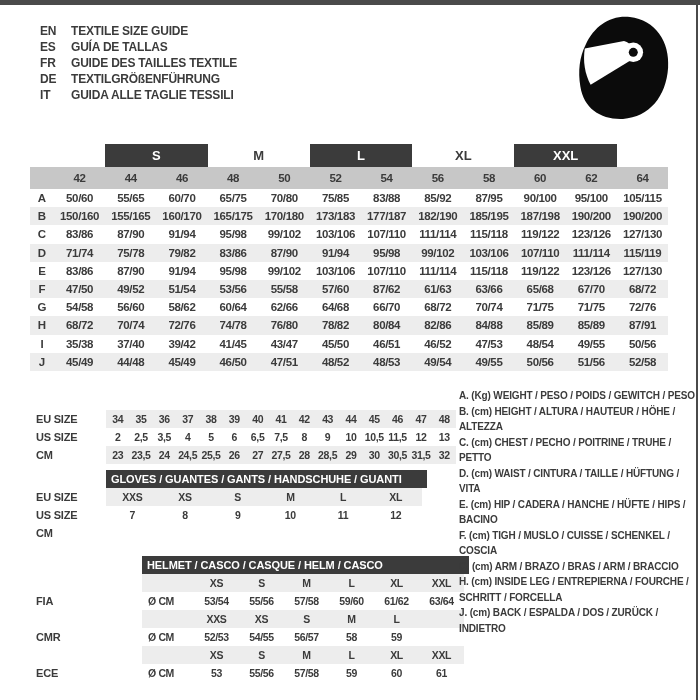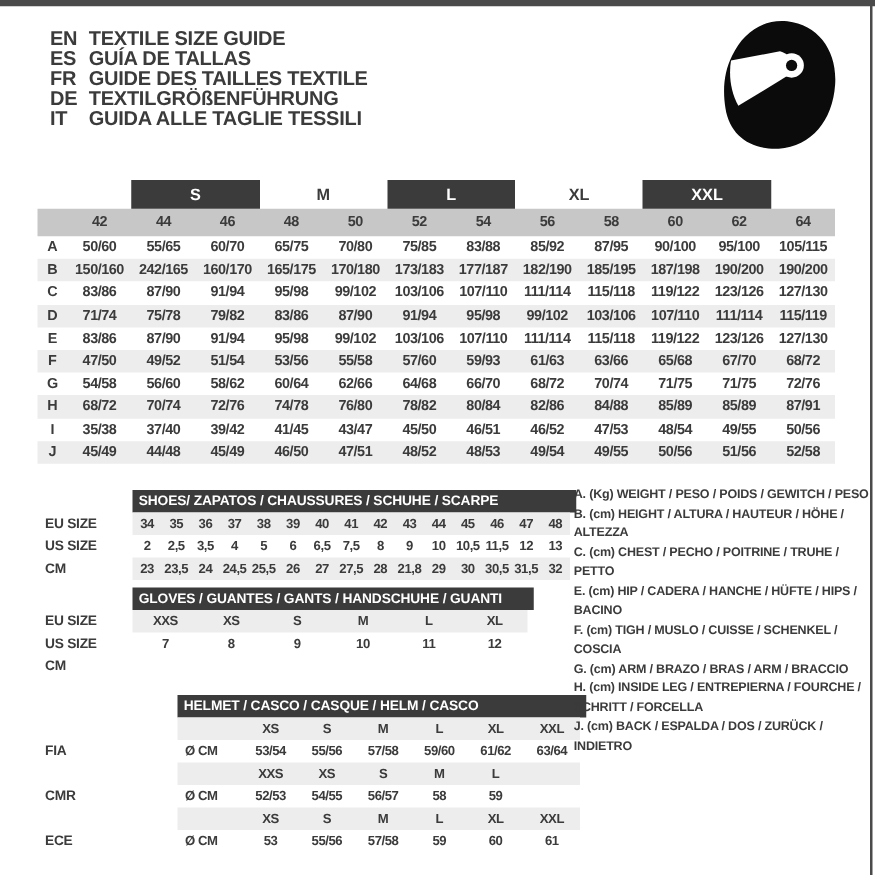--- a/index.html
+++ b/index.html
@@ -6,21 +6,21 @@
   body{
     width:700px;height:700px;position:relative;overflow:hidden;background:#fff;
     font-family:"Liberation Sans","DejaVu Sans",sans-serif;font-weight:700;color:#3b3b3b;
     -webkit-font-smoothing:antialiased;
   }
   .top-strip{position:absolute;left:0;top:0;width:700px;height:5px;background:#4a4a4a;}
   .right-strip{position:absolute;right:2px;top:0;width:2px;height:700px;background:#4a4a4a;}
 
   
   .languages{position:absolute;left:40px;top:23px;}
-  .lang-row{display:flex;height:16px;align-items:flex-start;font-size:16px;letter-spacing:-0.2px;white-space:nowrap;}
+  .lang-row{display:flex;height:16px;align-items:center;font-size:12px;letter-spacing:-0.2px;white-space:nowrap;}
   .lang-code{width:31px;flex:0 0 31px;}
 
   
   .helmet-icon{position:absolute;left:574px;top:13px;width:98px;height:110px;}
 
   
   .main-table{position:absolute;left:30px;top:144px;width:638px;}
   .band-row{display:flex;height:23px;}
   .band-cell{display:flex;align-items:center;justify-content:center;font-size:13px;}
   .band-cell.boxed{background:#3b3b3b;color:#fff;}
@@ -123,21 +123,21 @@
       <div class="col-cell">83/88</div>
       <div class="col-cell">85/92</div>
       <div class="col-cell">87/95</div>
       <div class="col-cell">90/100</div>
       <div class="col-cell">95/100</div>
       <div class="col-cell">105/115</div>
     </div>
     <div class="data-row shaded">
       <div class="letter-cell">B</div>
       <div class="col-cell">150/160</div>
-      <div class="col-cell">242/165</div>
+      <div class="col-cell">155/165</div>
       <div class="col-cell">160/170</div>
       <div class="col-cell">165/175</div>
       <div class="col-cell">170/180</div>
       <div class="col-cell">173/183</div>
       <div class="col-cell">177/187</div>
       <div class="col-cell">182/190</div>
       <div class="col-cell">185/195</div>
       <div class="col-cell">187/198</div>
       <div class="col-cell">190/200</div>
       <div class="col-cell">190/200</div>
@@ -188,21 +188,21 @@
       <div class="col-cell">127/130</div>
     </div>
     <div class="data-row shaded">
       <div class="letter-cell">F</div>
       <div class="col-cell">47/50</div>
       <div class="col-cell">49/52</div>
       <div class="col-cell">51/54</div>
       <div class="col-cell">53/56</div>
       <div class="col-cell">55/58</div>
       <div class="col-cell">57/60</div>
-      <div class="col-cell">59/93</div>
+      <div class="col-cell">87/62</div>
       <div class="col-cell">61/63</div>
       <div class="col-cell">63/66</div>
       <div class="col-cell">65/68</div>
       <div class="col-cell">67/70</div>
       <div class="col-cell">68/72</div>
     </div>
     <div class="data-row">
       <div class="letter-cell">G</div>
       <div class="col-cell">54/58</div>
       <div class="col-cell">56/60</div>
@@ -262,21 +262,20 @@
       <div class="col-cell">51/56</div>
       <div class="col-cell">52/58</div>
     </div>
   </div>
 
 <div class="lower">
 
   <div>
     <div class="lt-row">
       <div class="lt-label"></div>
-      <div class="lt-header shoes-w">SHOES/ ZAPATOS / CHAUSSURES / SCHUHE / SCARPE</div>
     </div>
   <div class="lt-row">
         <div class="lt-label">EU SIZE</div>
         <div class="lt-body shoes-w shaded">
           <div class="lt-cell">34</div>
           <div class="lt-cell">35</div>
           <div class="lt-cell">36</div>
           <div class="lt-cell">37</div>
           <div class="lt-cell">38</div>
           <div class="lt-cell">39</div>
@@ -316,21 +315,21 @@
         <div class="lt-body shoes-w shaded">
           <div class="lt-cell">23</div>
           <div class="lt-cell">23,5</div>
           <div class="lt-cell">24</div>
           <div class="lt-cell">24,5</div>
           <div class="lt-cell">25,5</div>
           <div class="lt-cell">26</div>
           <div class="lt-cell">27</div>
           <div class="lt-cell">27,5</div>
           <div class="lt-cell">28</div>
-          <div class="lt-cell">21,8</div>
+          <div class="lt-cell">28,5</div>
           <div class="lt-cell">29</div>
           <div class="lt-cell">30</div>
           <div class="lt-cell">30,5</div>
           <div class="lt-cell">31,5</div>
           <div class="lt-cell">32</div>
         </div>
       </div>
     </div>
 
   <div class="gap-sm"></div>
@@ -447,18 +446,19 @@
         </div>
       </div>
     </div>
 
 </div>
 
 <div class="legend">
     <div class="legend-item">A. (Kg) WEIGHT / PESO / POIDS / GEWITCH / PESO</div>
     <div class="legend-item">B. (cm) HEIGHT / ALTURA / HAUTEUR / HÖHE / ALTEZZA</div>
     <div class="legend-item">C. (cm) CHEST / PECHO / POITRINE / TRUHE / PETTO</div>
+    <div class="legend-item">D. (cm) WAIST / CINTURA / TAILLE / HÜFTUNG / VITA</div>
     <div class="legend-item">E. (cm) HIP / CADERA / HANCHE / HÜFTE / HIPS / BACINO</div>
     <div class="legend-item">F. (cm) TIGH / MUSLO / CUISSE / SCHENKEL / COSCIA</div>
     <div class="legend-item">G. (cm) ARM / BRAZO / BRAS / ARM / BRACCIO</div>
     <div class="legend-item">H. (cm) INSIDE LEG / ENTREPIERNA / FOURCHE / SCHRITT / FORCELLA</div>
     <div class="legend-item">J. (cm) BACK / ESPALDA / DOS / ZURÜCK / INDIETRO</div>
   </div>
 
 </body></html>

